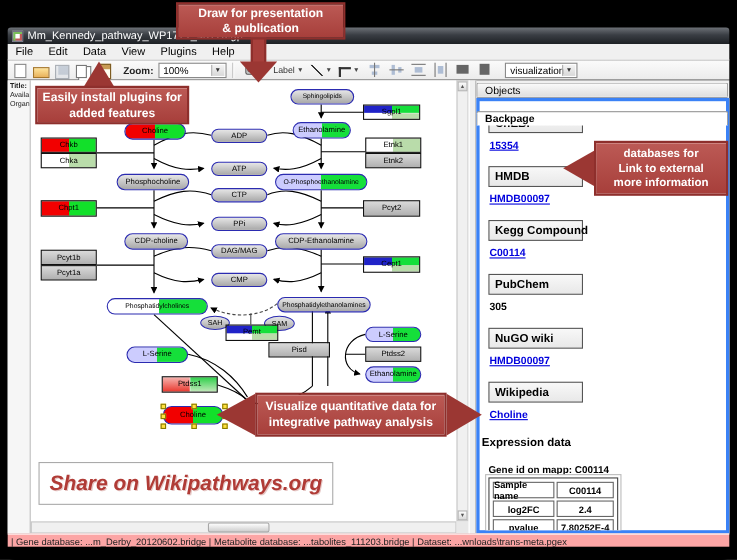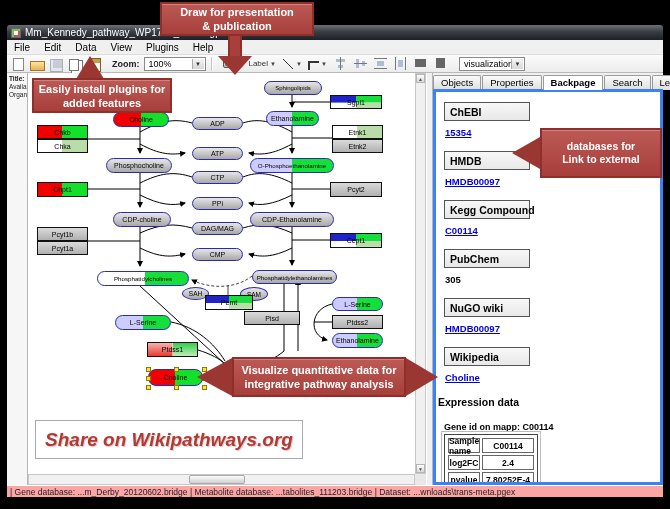--- a/index.html
+++ b/index.html
@@ -50,32 +50,32 @@
   
   .scroll{background:#f0f0f0;border:1px solid #c8c8c8;}
   #vscroll{left:415px;top:73px;width:11px;height:401px;}
   #vscroll .sb-btn{position:absolute;left:0;width:9px;height:9px;font-size:5px;color:#555;display:flex;align-items:center;justify-content:center;background:linear-gradient(#fdfdfd,#d9d9d9);border:1px solid #b5b5b5;}
   #hscroll{left:28px;top:474px;width:387px;height:11px;}
   #hscroll .sb-thumb{position:absolute;left:160px;top:0;width:56px;height:9px;background:linear-gradient(#fdfdfd,#cfcfcf);border:1px solid #a8a8a8;border-radius:2px;}
   #scroll-corner{left:415px;top:474px;width:11px;height:11px;background:#e8e8e8;}
   #splitter{left:426px;top:73px;width:7px;height:412px;background:#f0f0f0;border-left:1px solid #fff;border-right:1px solid #b5b5b5;}
 
   
-  #tabs{left:433px;top:75px;width:230px;height:15px;display:flex;font-size:9.5px;color:#000;}
+  #tabs{left:433px;top:75px;width:230px;height:15px;display:flex;font-size:9.5px;color:#000;flex-direction:column;}
   .tab{padding:1px 7px 0 7px;border:1px solid #9a9a9a;border-bottom:none;background:linear-gradient(#fafafa,#dedede);margin-right:1px;border-radius:2px 2px 0 0;white-space:nowrap;}
   .tab.active{background:#fff;font-weight:bold;position:relative;z-index:2;}
   #panel{left:433px;top:89px;width:230px;height:396px;background:#fff;border:3px solid #3b82f6;overflow:hidden;padding:10px 6px 0 8px;}
   .bp-header{width:86px;height:19px;border:1px solid #555;background:linear-gradient(#f8f8f8,#e8e8e8);font-size:10.5px;font-weight:bold;color:#000;display:flex;align-items:center;padding-left:5px;margin-bottom:6px;white-space:nowrap;}
   .bp-value{font-size:9.5px;font-weight:bold;margin:0 0 13px 1px;color:#000;}
   .bp-value.link{color:#0000dd;text-decoration:underline;cursor:pointer;}
   #expression-title{font-size:10.5px;font-weight:bold;color:#000;margin:2px 0 14px -6px;}
   #gene-id-line{font-size:9px;font-weight:bold;color:#000;margin:0 0 2px 0;}
   #exp-table{border:1px solid #444;box-shadow:0 0 0 2px #fff,0 0 0 3px #bbb;display:inline-block;padding:2px;background:#fff;}
   .exp-row{display:flex;}
-  .exp-cell{border:1px solid #666;width:32px;height:15px;display:flex;align-items:center;justify-content:center;font-size:8.5px;font-weight:bold;color:#000;margin:1px;}
+  .exp-cell{border:1px solid #666;width:56px;height:15px;display:flex;align-items:center;justify-content:center;font-size:8.5px;font-weight:bold;color:#000;margin:1px;}
   .exp-cell.val{width:52px;}
 
   
   #statusbar{left:7px;top:485px;width:656px;height:12px;background:#fca5a5;border-top:1px solid #fff;font-size:8.5px;color:#222;display:flex;align-items:center;padding-left:3px;white-space:nowrap;overflow:hidden;}
 
   
   .node{position:absolute;display:flex;align-items:center;justify-content:center;font-size:7px;line-height:7px;color:#000;white-space:nowrap;z-index:5;}
   .shape-pill{border:1px solid #2b2bb0;border-radius:8px;}
   .shape-box{border:1px solid #111;}
   .shape-ellipse{border:1px solid #2b2bb0;border-radius:50%;font-size:6.5px;}
@@ -308,20 +308,21 @@
 <div class="tri" style="left:76px;top:56px;border-left:14px solid transparent;border-right:14px solid transparent;border-bottom:23px solid #9b3733;z-index:49;"></div>
 <div class="callout" id="co-plugins" style="left:32px;top:78px;width:140px;height:35px;">
   <span>Easily install plugins for</span>
     <span>added features</span>
 </div>
 
 <div class="tri" style="left:512px;top:137px;border-top:16px solid transparent;border-bottom:16px solid transparent;border-right:28px solid #9b3733;"></div>
 <div class="callout" id="co-link" style="left:540px;top:128px;width:122px;height:50px;font-size:10.5px;line-height:13px;">
   <span>databases  for</span>
     <span>Link  to external</span>
+    <span>more information</span>
 </div>
 
 <div class="tri" style="left:197px;top:358px;border-top:19px solid transparent;border-bottom:19px solid transparent;border-right:35px solid #9b3733;"></div>
 <div class="callout" id="co-viz" style="left:232px;top:357px;width:174px;height:40px;font-size:11px;">
   <span>Visualize quantitative data  for</span>
     <span>integrative pathway analysis</span>
 </div>
 <div class="tri" style="left:406px;top:358px;border-top:19px solid transparent;border-bottom:19px solid transparent;border-left:32px solid #9b3733;"></div>
 
 <div class="abs" id="share-banner">

